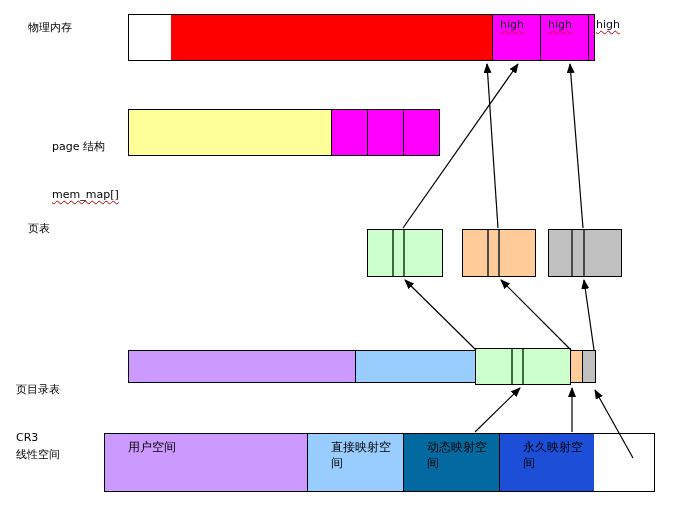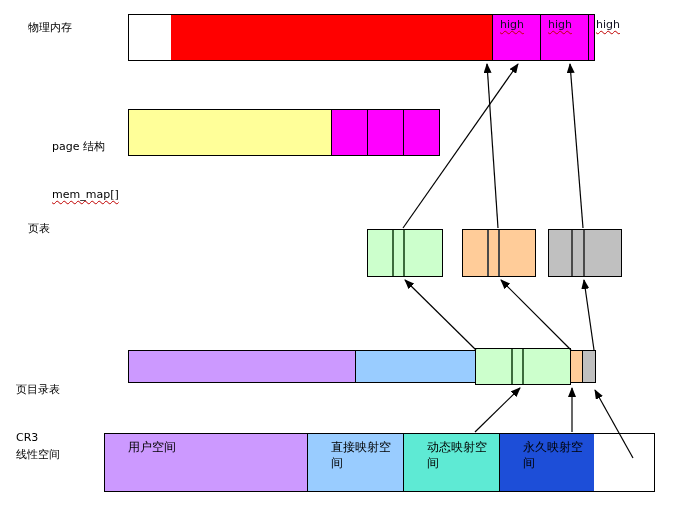--- a/index.html
+++ b/index.html
@@ -96,21 +96,21 @@
 <div class="box" style="left: 582px; top: 350px; width: 14px; height: 33px; background-color: rgb(192, 192, 192);"></div>
 
 <div class="bar" style="left:104px; top:433px; width:551px; height:59px;">
   <div class="seg" style="width: 202px; background-color: rgb(204, 153, 255);">
     <span class="seg-label">用户空间</span>
   </div>
   <div class="seg" style="width: 96px; background-color: rgb(153, 204, 255);">
     <span class="seg-label">直接映射空
 间</span>
   </div>
-  <div class="seg" style="width: 96px; background-color: #5eead4;">
+  <div class="seg" style="width: 96px; background-color: #0369a1;">
     <span class="seg-label">动态映射空
 间</span>
   </div>
   <div class="seg" style="width: 95px; background-color: #1d4ed8;">
     <span class="seg-label">永久映射空
 间</span>
   </div>
 </div>
 
 <svg class="overlay" viewBox="0 0 673 513">

